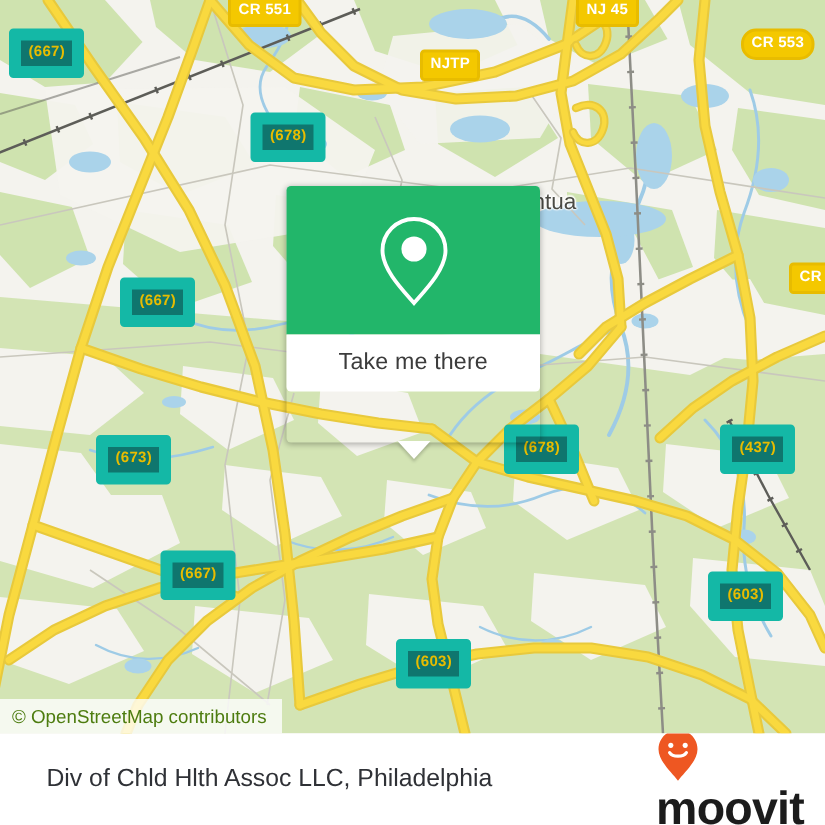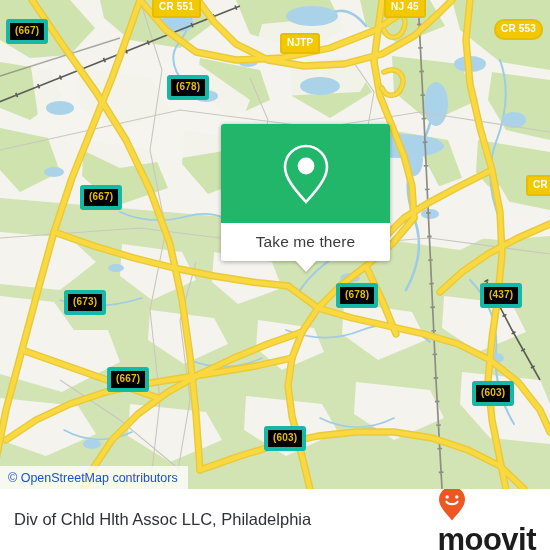--- a/index.html
+++ b/index.html
@@ -24,22 +24,22 @@
     font-family: "Liberation Sans", sans-serif;
     font-size: 10px;
     font-weight: bold;
     line-height: 1;
     padding: 3px 5px 4px 5px;
     border-radius: 3px;
     white-space: nowrap;
     letter-spacing: .2px;
   }
   .shield.outline {           
-    background: #000000;
-    border: 4px solid #14b8a6;
+    background: #0f766e;
+    border: 8px solid #14b8a6;
     color: #e8bc00;
   }
   .shield.solid {             
     background: #f4c800;
     border: 2px solid #e8bc00;
     color: #ffffff;
   }
 
   
   .place-label {
@@ -47,25 +47,24 @@
     font-family: "Liberation Sans", sans-serif;
     font-size: 15px;
     color: #4a4a44;
     white-space: nowrap;
     text-shadow: 1px 0 1px #fff, -1px 0 1px #fff, 0 1px 1px #fff, 0 -1px 1px #fff;
   }
 
   
   #popup-card {
     position: absolute; left: 191px; top: 124px;
-    width: 169px; height: 137px;
+    width: 169px; height: 171px;
     border-radius: 3px;
     box-shadow: 0 1px 4px rgba(0,0,0,.32);
     overflow: visible;
-    margin-left: 30px;
   }
   #popup-green {
     height: 99px; width: 100%;
     background: #22b66a;
     border-radius: 3px 3px 0 0;
     display: flex; align-items: center; justify-content: center;
   }
   #popup-white {
     height: 38px; width: 100%;
     background: #ffffff;
@@ -83,34 +82,34 @@
     border-top: 12px solid #ffffff;
     filter: drop-shadow(0 2px 1px rgba(0,0,0,.18));
   }
 
   
   #attribution {
     position: absolute; left: 0; top: 466px;
     height: 23px; padding: 0 10px 0 8px;
     display: flex; align-items: center;
     background: rgba(255,255,255,.78);
-    font-size: 12.5px; color: #1d4ed8;
+    font-size: 12.5px; color: #4d7c0f;
   }
 
   
   #footer {
     position: absolute; left: 0; top: 489px;
     width: 550px; height: 61px;
     background: #ffffff;
     display: flex; align-items: center;
     overflow: hidden;
   }
   #footer-title {
     position: relative; z-index: 2;
-    margin-left: 14px;
+    margin-left: 31px;
     font-size: 16.5px; color: #2f3136; white-space: nowrap;
   }
   #moovit-logo {
     position: absolute; right: 14px; top: 50%;
     transform: translateY(-50%);
     z-index: 2;
     display: flex; align-items: flex-start; gap: 2px; flex-direction: column;
   }
   #moovit-wordmark {
     font-size: 31px; font-weight: bold; color: #1c1c1c;

